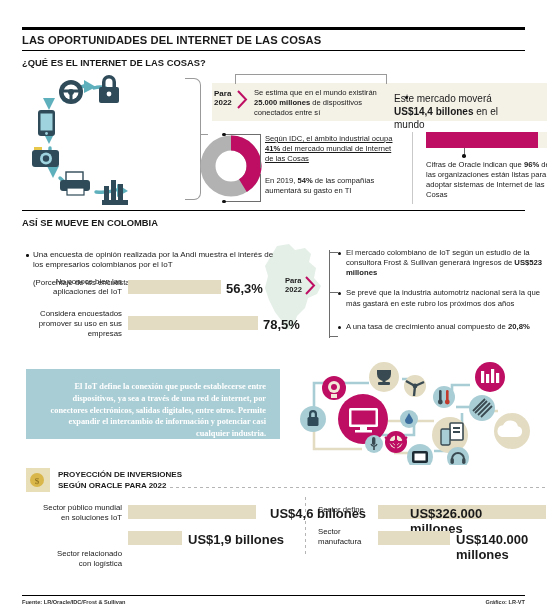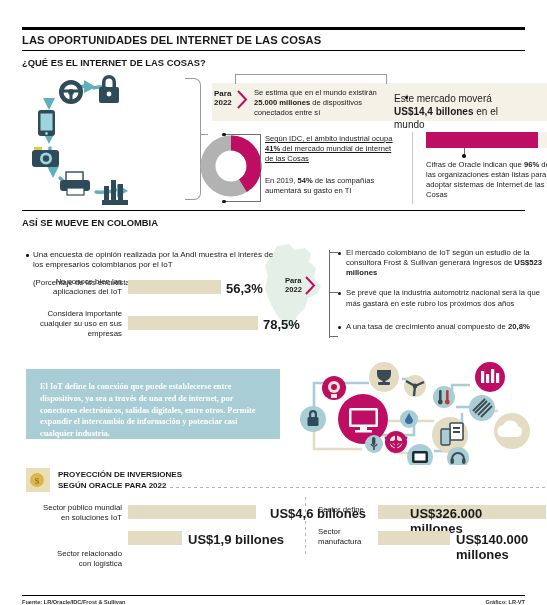--- a/index.html
+++ b/index.html
@@ -101,20 +101,21 @@
   .rtick  { position:absolute; left:307px; width:9px; height:1px; background:#6d6d6d; }
 
   
   .sec3 { position:relative; height:100px; }
   .tealbox {
     position:absolute; left:4px; top:4px; width:254px; height:70px;
     background:#a9cdd4; color:#ffffff;
     font-family:"Liberation Serif", serif;
     font-weight:bold; font-size:8.3px; line-height:1.42;
     padding:12px 14px;
+    text-align:right;
   }
   .iotgraph { position:absolute; left:262px; top:-4px; }
 
   
   .sec4 { position:relative; height:95px; }
   .coin { position:absolute; left:4px; top:3px; width:24px; height:24px; background:#e8dfb9; }
   .oraclehdr { position:absolute; left:36px; top:5px; font-size:8px; font-weight:bold; line-height:1.32; }
   .dashrule { position:absolute; left:148px; top:22px; width:377px; height:1px;
               background: repeating-linear-gradient(to right,#b5b5b5 0 3px,transparent 3px 6px); }
   .colsep { position:absolute; left:283px; top:32px; width:1px; height:60px;
@@ -272,21 +273,21 @@
       <div class="pct">(Porcentaje de los encuestados)</div>
     </div>
 
     <div class="barlbl" style="left:4px; top:47px; width:96px;">
       <span>No conoce bien las aplicaciones del IoT</span>
     </div>
     <div class="barfill" style="left:106px; top:50px; width:93px;"></div>
     <div class="barval" style="left:204px; top:51px;">56,3%</div>
 
     <div class="barlbl" style="left:4px; top:79px; width:96px;">
-      <span>Considera importante cualquier su uso en sus empresas</span>
+      <span>Considera encuestados promover su uso en sus empresas</span>
     </div>
     <div class="barfill" style="left:106px; top:86px; width:130px;"></div>
     <div class="barval" style="left:241px; top:87px;">78,5%</div>
 
     <div class="rspine"></div>
     <div class="rtick" style="top:22px;"></div>
     <div class="rtick" style="top:62px;"></div>
     <div class="rtick" style="top:106px;"></div>
     <div class="rbullets">
       <div class="bl">

